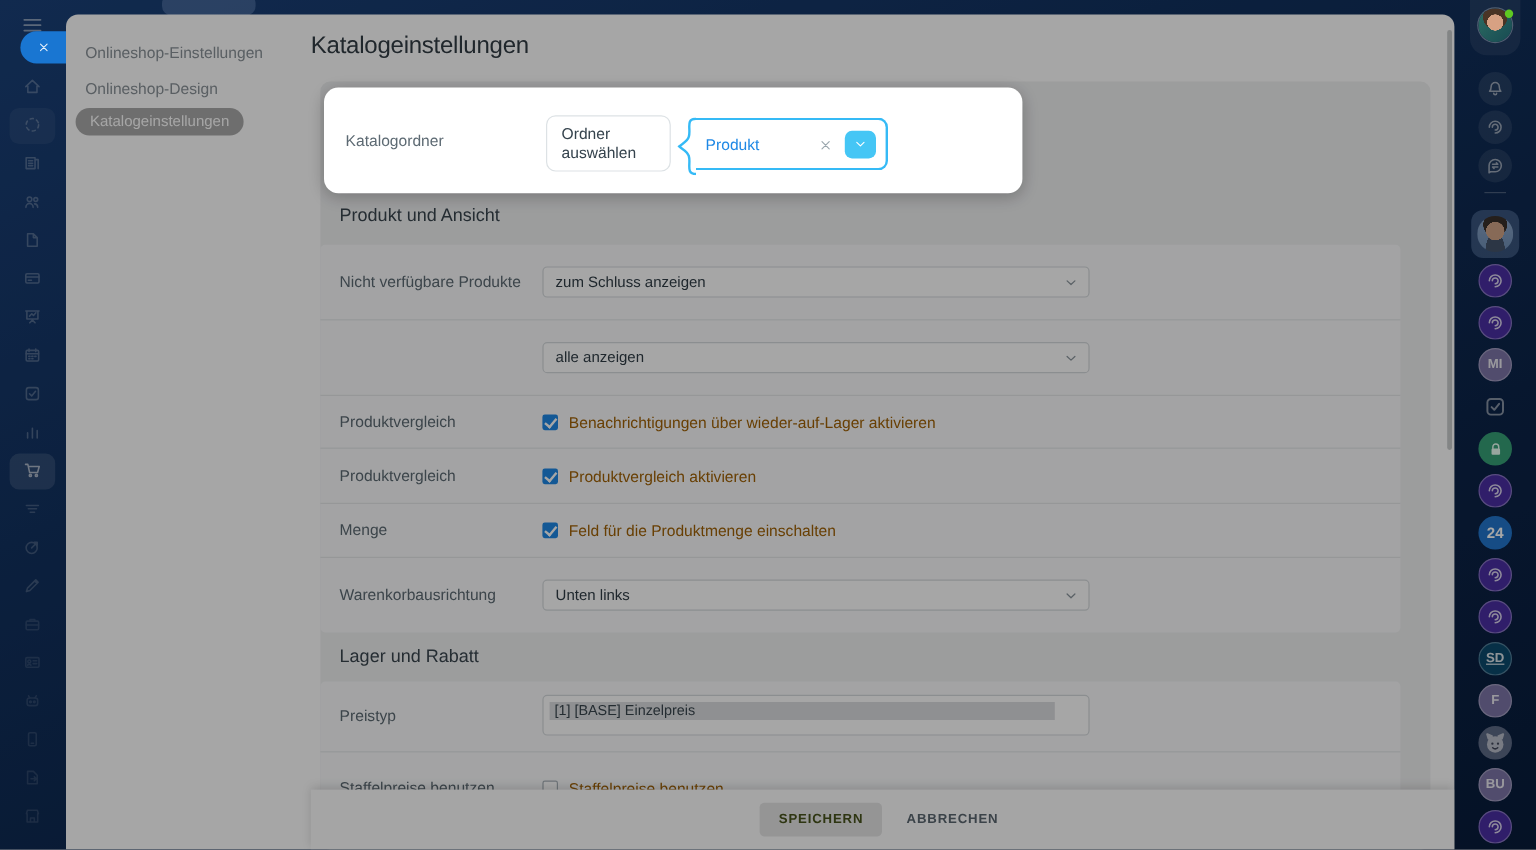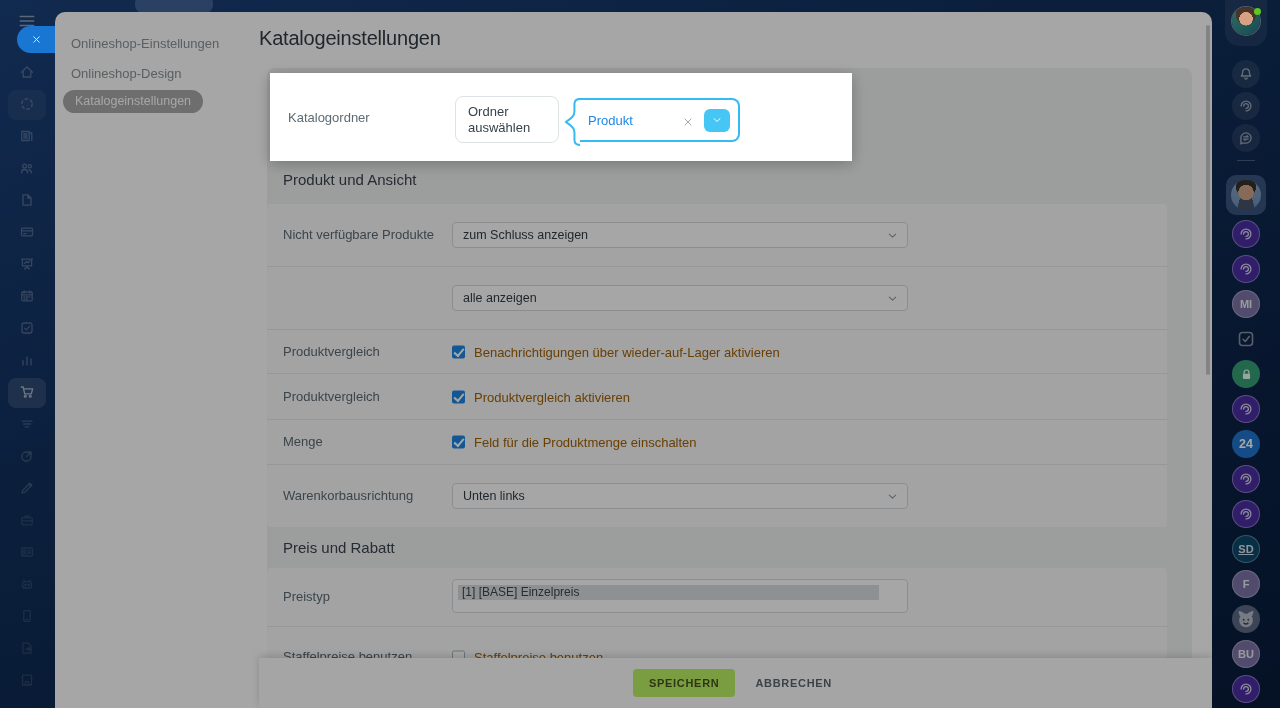--- a/index.html
+++ b/index.html
@@ -35,27 +35,27 @@
   .cbrow-inner{position:absolute;left:185px;top:50%;transform:translateY(-50%);display:flex;align-items:center;gap:9px}
   .cb{width:13px;height:13px;border-radius:2px;box-sizing:border-box;position:relative;flex:0 0 auto;cursor:pointer}
   .cb.checked{background:#1e88e5}
   .cb.checked:after{content:"";position:absolute;left:4px;top:1px;width:4px;height:8px;border:solid #fff;border-width:0 2px 2px 0;transform:rotate(40deg)}
   .cb.un{background:#fff;border:1px solid #a9b2b9}
   .cbtext{font-size:13px;color:#a16207}
   .listbox{position:absolute;left:185px;top:11px;width:456px;height:34px;background:#fff;border:1px solid #d6dadd;border-radius:4px;box-sizing:border-box;cursor:pointer}
   .opt{margin:5px 0 0 5px;width:421px;height:15px;background:#dcdee0;font-size:12px;color:#39454e;line-height:15px;padding-left:4px;box-sizing:border-box}
   .mfooter{position:absolute;left:0;right:0;bottom:0;height:50px;background:#fdfdfe;box-shadow:0 -2px 8px rgba(0,0,0,.16);
            display:flex;align-items:center;justify-content:center;gap:14px;z-index:5}
-  .btn-save{height:28px;padding:4px 16px;background:#bef264;border:none;border-radius:4px;font-family:inherit;
+  .btn-save{height:28px;padding:4px 16px;background:#e5e5e5;border:none;border-radius:4px;font-family:inherit;
             font-size:11px;font-weight:bold;letter-spacing:.7px;color:#48531c;cursor:pointer}
   .btn-cancel{background:none;border:none;font-family:inherit;font-size:11px;font-weight:bold;letter-spacing:.7px;color:#5b6770;cursor:pointer}
   .scroll-thumb{position:absolute;right:2px;top:13px;width:4px;height:350px;background:#c9cccd;border-radius:2px}
   
   .overlay{position:fixed;left:0;top:0;width:1280px;height:708px;background:rgba(0,0,0,.35);z-index:50}
-  .spotlight{position:fixed;left:270px;top:73px;width:582px;height:88px;background:#fff;border-radius:0;z-index:60;box-shadow:0 3px 14px rgba(0,0,0,.25)}
+  .spotlight{position:fixed;left:270px;top:73px;width:582px;height:88px;background:#fff;border-radius:12px;z-index:60;box-shadow:0 3px 14px rgba(0,0,0,.25)}
   .sp-label{position:absolute;left:18px;top:0;height:100%;display:flex;align-items:center;font-size:13px;color:#5d6a73}
   .choose-btn{position:absolute;left:185px;top:23px;width:104px;height:47px;background:#fff;border:1px solid #dde2e5;border-radius:8px;
               box-sizing:border-box;font-size:13px;color:#35434d;line-height:16px;display:flex;flex-direction:column;justify-content:center;padding-left:12px;cursor:pointer}
   .bluebox{position:absolute;left:308px;top:25px;width:162px;height:44px;border:2px solid #35baf6;border-left:none;
            border-radius:0 8px 8px 0;box-sizing:border-box;background:#fff;display:flex;align-items:center}
   .brace{position:absolute;left:-14px;top:-2px;width:16px;height:48px}
   .folder-name{margin-left:10px;font-size:13px;color:#1e88e5;flex:1;cursor:pointer}
   .tag-x{width:12px;height:12px;color:#9aa6ad;margin-right:10px;cursor:pointer}
   .dd-btn{width:26px;height:23px;background:#45c6f5;border-radius:6px;margin-right:8px;display:flex;align-items:center;justify-content:center;color:#fff;cursor:pointer}
   
@@ -264,21 +264,21 @@
           <div class="flabel">Warenkorbausrichtung</div>
           <div class="select">
             <span>Unten links</span>
             <span class="sel-ic"><svg viewBox="0 0 16 16" width="13" height="13" fill="none" stroke="currentColor" stroke-width="1.3" stroke-linecap="round" stroke-linejoin="round">
                   <path d="M4 6.2L8 10l4-3.8"></path>
                 </svg></span>
           </div>
         </div>
       </div>
 
-      <div class="sec-title" style="top:470px">Preis und Rabatt</div>
+      <div class="sec-title" style="top:470px">Lager und Rabatt</div>
       <div class="rows" style="top:500px">
         <div class="row" style="height:58px">
           <div class="flabel">Preistyp</div>
           <div class="listbox">
             <div class="opt">[1] [BASE] Einzelpreis</div>
           </div>
         </div>
         <div class="row" style="height:60px">
           <div class="flabel">Staffelpreise benutzen</div>
           <div class="cbrow-inner">

